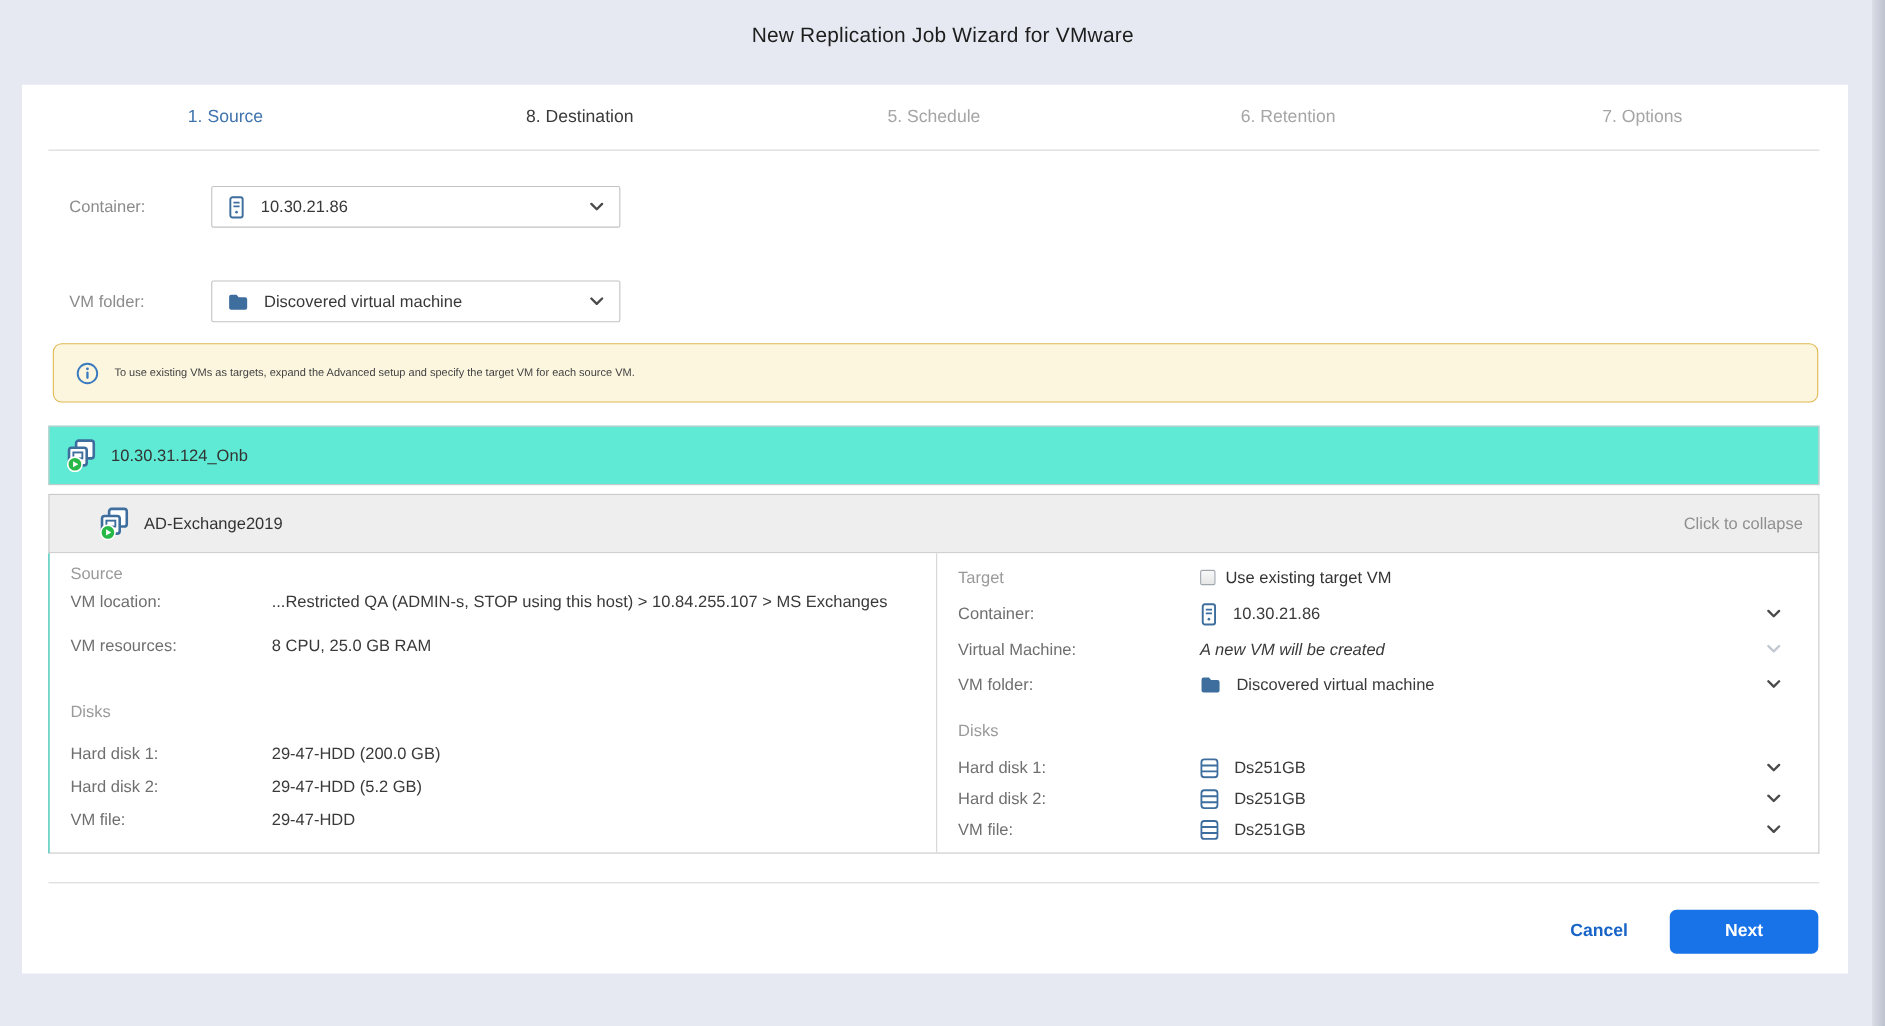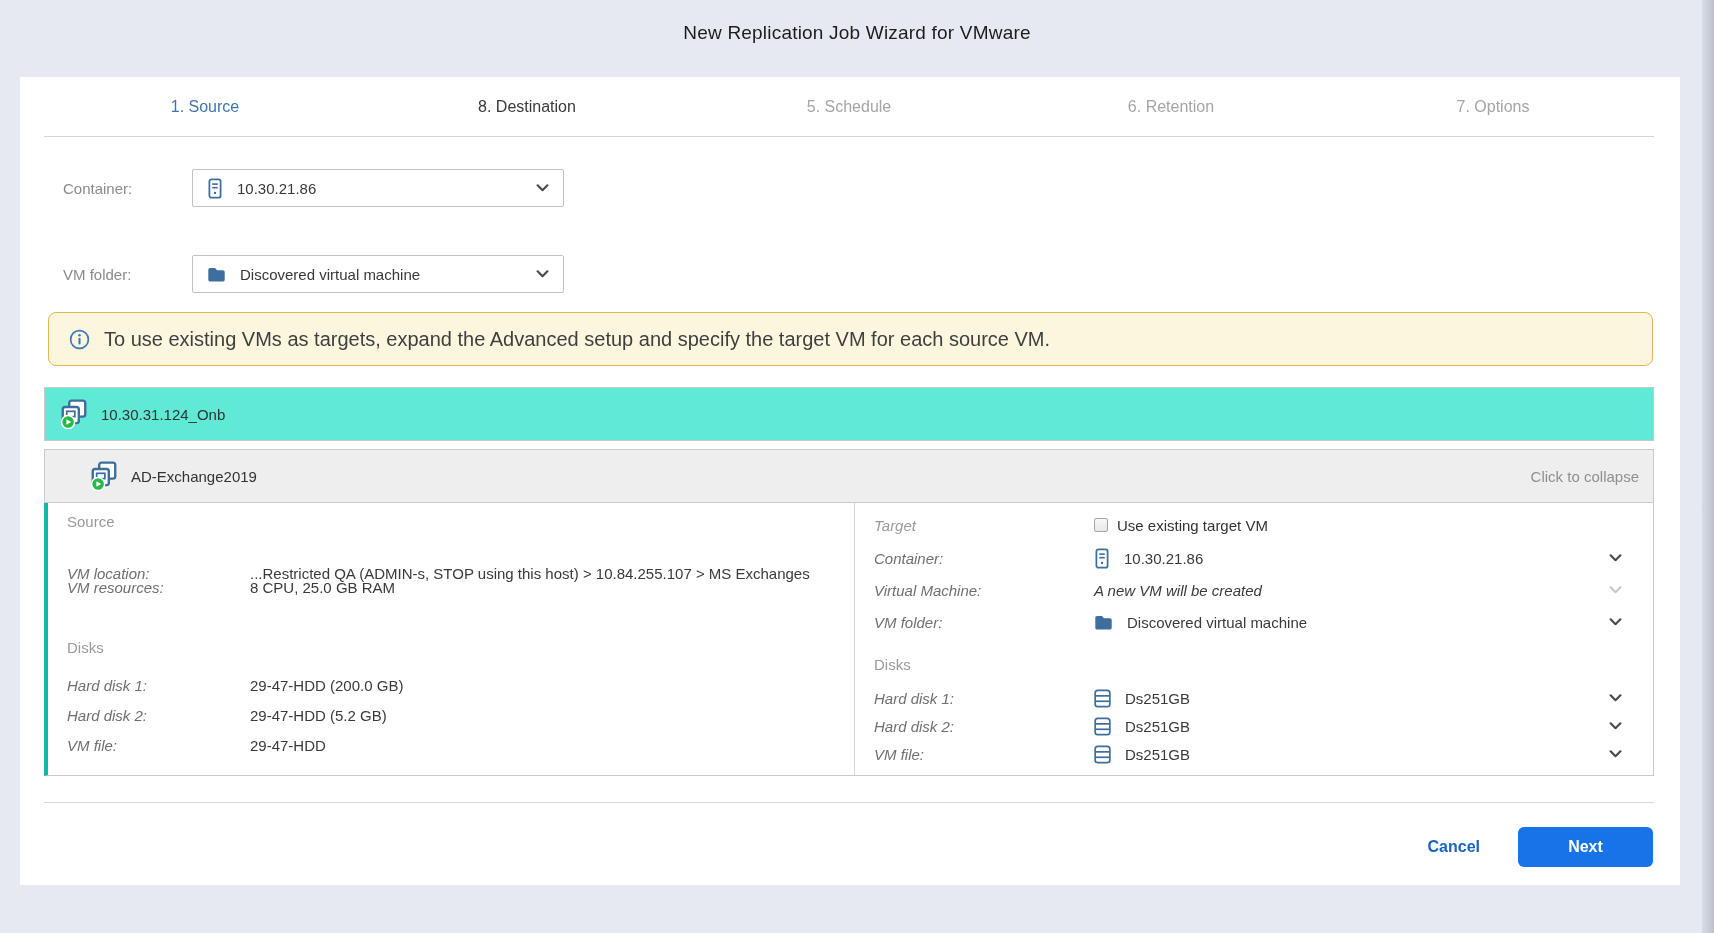--- a/index.html
+++ b/index.html
@@ -41,42 +41,42 @@
   .select .sel-value { font-size:15px; color:#383838; }
   .italic { font-style:italic; }
   .chev { margin-left:auto; display:flex; align-items:center; }
 
   
   .banner {
     position:absolute; left:28px; top:235px; width:1605px; height:54px;
     background:#fcf6df; border:1px solid #e0b852; border-radius:8px;
     display:flex; align-items:center; padding:0 20px; gap:14px;
   }
-  .banner-text { font-size:20px; color:#3f3f3f;text-align:right; }
+  .banner-text { font-size:10px; color:#3f3f3f;text-align:right; }
 
   
   .vmrow {
     position:absolute; left:24px; width:1610px; height:54px;
     border:1px solid #c9c9c9; background:#5eead4;
     display:flex; align-items:center; padding:0 14px; cursor:pointer;
   }
   .vmrow .vm-name { font-size:15px; color:#333; margin-left:12px; }
   .vmrow-header { background:#eeeeee; }
   .collapse-hint { margin-left:auto; font-size:15px; color:#8f8f8f; }
 
   
   .panel {
     position:absolute; left:24px; top:426px; width:1610px; height:273px;
-    border-left:4px solid #14b8a6; border-right:1px solid #c9c9c9; border-bottom:1px solid #c9c9c9;
+    border-left:1px solid #14b8a6; border-right:1px solid #c9c9c9; border-bottom:1px solid #c9c9c9;
     background:#fff;
   }
   .vdivider { position:absolute; left:806px; top:0; width:1px; height:100%; background:#d5d5d5; }
   .sec-title { position:absolute; font-size:15px; color:#9a9a9a; }
   .prow { position:absolute; display:flex; align-items:center; font-size:15px; }
-  .prow .plabel { width:183px; color:#6f6f6f; flex:0 0 auto;font-style:italic; }
+  .prow .plabel { width:183px; color:#6f6f6f; flex:0 0 auto; }
   .prow .pvalue { color:#3a3a3a; white-space:nowrap; }
   .rrow { left:826px; width:748px; height:28px; }
   .rrow .plabel { width:220px; }
   .rrow .vicon { display:flex; align-items:center; margin-right:14px; }
   .placeholder { color:#b8c3ce; font-style:italic; }
   .checkbox {
     width:14px; height:14px; border:1px solid #a0a6ad; border-radius:2px;
     background:linear-gradient(#f8f8f8,#e7e7e7); display:inline-block; margin-right:9px; flex:0 0 auto;
   }
   .cb-label { color:#333; }
@@ -191,21 +191,21 @@
     </span>
     <span class="vm-name">AD-Exchange2019</span>
     <span class="collapse-hint">Click to collapse</span>
   </div>
 
   <div class="panel">
     <div class="vdivider"></div>
 
     <div class="sec-title" style="left:19px; top:10px;">Source</div>
 
-    <div class="prow" style="left:19px; top:58px; height:24px;">
+    <div class="prow" style="left:19px; top:32px; height:24px;">
       <span class="plabel">VM location:</span>
       <span class="pvalue">...Restricted QA (ADMIN-s, STOP using this host) &gt; 10.84.255.107 &gt; MS Exchanges</span>
     </div>
     <div class="prow" style="left:19px; top:72px; height:24px;">
       <span class="plabel">VM resources:</span>
       <span class="pvalue">8 CPU, 25.0 GB RAM</span>
     </div>
 
     <div class="sec-title" style="left:19px; top:136px;">Disks</div>
 

